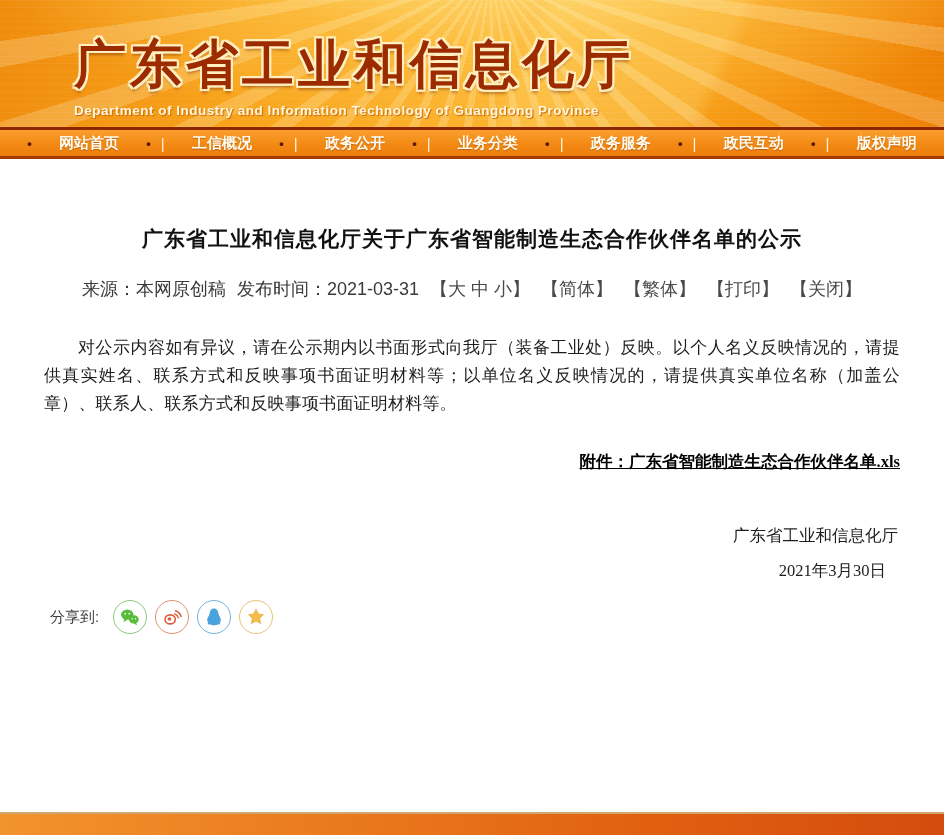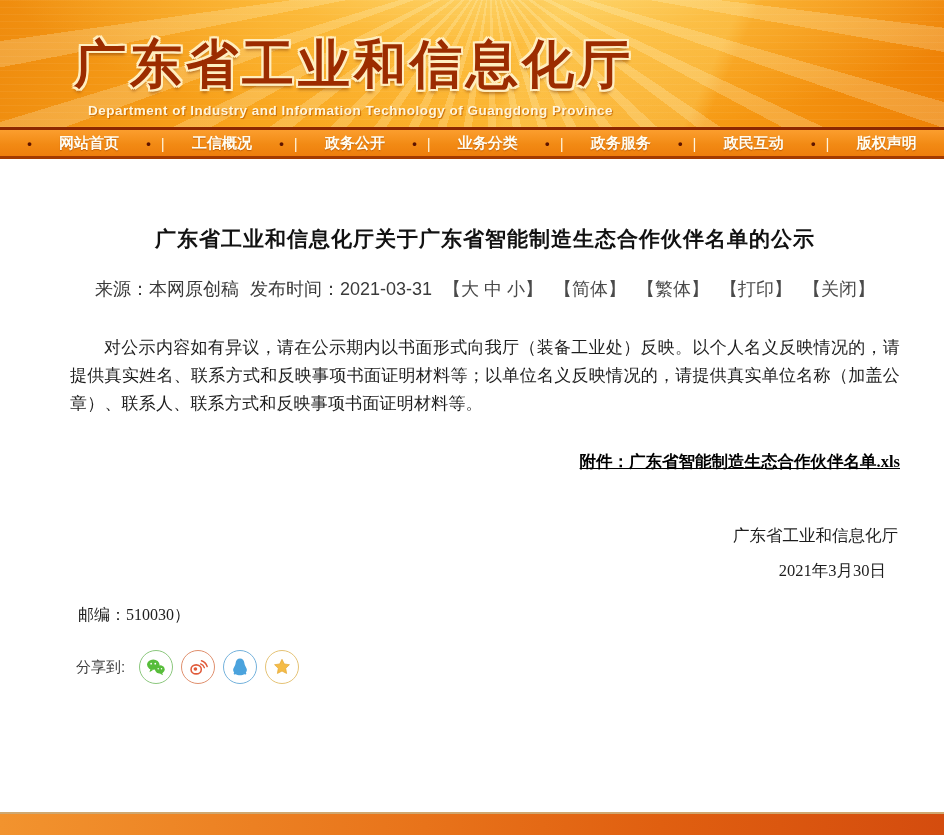--- a/index.html
+++ b/index.html
@@ -33,21 +33,21 @@
     font-size: 52px; font-weight: bold; letter-spacing: 4px;
     color: #9c2c00;
     text-shadow:
       -2px -2px 0 #ffeec0, 2px -2px 0 #ffeec0, -2px 2px 0 #ffeec0, 2px 2px 0 #ffeec0,
       -2px 0 0 #ffeec0, 2px 0 0 #ffeec0, 0 -2px 0 #ffeec0, 0 2px 0 #ffeec0,
       0 4px 3px rgba(110,40,0,0.45);
   }
   .banner-subtitle {
     margin-top: 3px;
     font-size: 13.5px; font-weight: bold; letter-spacing: 0.5px;
-    color: #fff6dc; text-shadow: 1px 1px 1px #c96a00; margin-left: 14px;
+    color: #fff6dc; text-shadow: 1px 1px 1px #c96a00;
   }
 
   
   .nav {
     height: 32px;
     border-top: 3px solid #8c2700;
     border-bottom: 3px solid #a33a00;
     background: linear-gradient(180deg, #fb9e2e 0%, #f28a14 55%, #ee7e0c 100%);
     display: flex; align-items: center; justify-content: space-evenly;
     font-size: 15px; font-weight: bold; color: #fffdf2;
@@ -55,21 +55,20 @@
   .nav-item { cursor: pointer; text-shadow: 0 1px 1px rgba(160,70,0,0.6); white-space: nowrap; }
   .nav-sep { display: flex; align-items: center; gap: 10px; }
   .nav-bullet { color: #5d1400; font-size: 13px; font-weight: bold; }
   .nav-pipe { color: #fff3da; font-weight: normal; }
 
   
   .content {
     padding: 0 44px;
     color: #1d1d1d;
     font-family: "Liberation Serif", "DejaVu Serif", serif;
-    margin-left: 26px;
   }
   .article-title {
     margin-top: 66px; text-align: center;
     font-size: 21px; font-weight: bold; color: #111;
     font-family: "Liberation Sans", "DejaVu Sans", sans-serif;
     letter-spacing: 1px;
   }
   .article-meta {
     margin-top: 24px; text-align: center;
     font-size: 18px; color: #3a3a3a;
@@ -179,21 +178,20 @@
   </div>
 
   <div class="attachment-row">
     <span class="attachment-link">附件：广东省智能制造生态合作伙伴名单.xls</span>
   </div>
 
   <div class="signature">广东省工业和信息化厅</div>
   <div class="sign-date">2021年3月30日</div>
 
   <div class="contact">
-    <div class="contact-line2">邮编：510030）</div>
   </div>
 
   <div class="share-row">
     <span class="share-label">分享到:</span>
 
     <span class="share-icon icon-wechat">
       <svg viewBox="0 0 24 24">
         <ellipse cx="9" cy="9.3" rx="6.8" ry="5.6" fill="#57bd3a"></ellipse>
         <polygon points="6,14 4.8,17.6 9.2,15" fill="#57bd3a"></polygon>
         <ellipse cx="16.2" cy="14.6" rx="5.3" ry="4.5" fill="#57bd3a"></ellipse>

